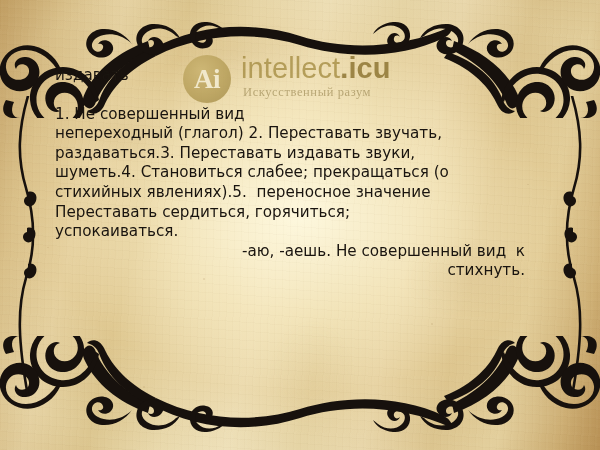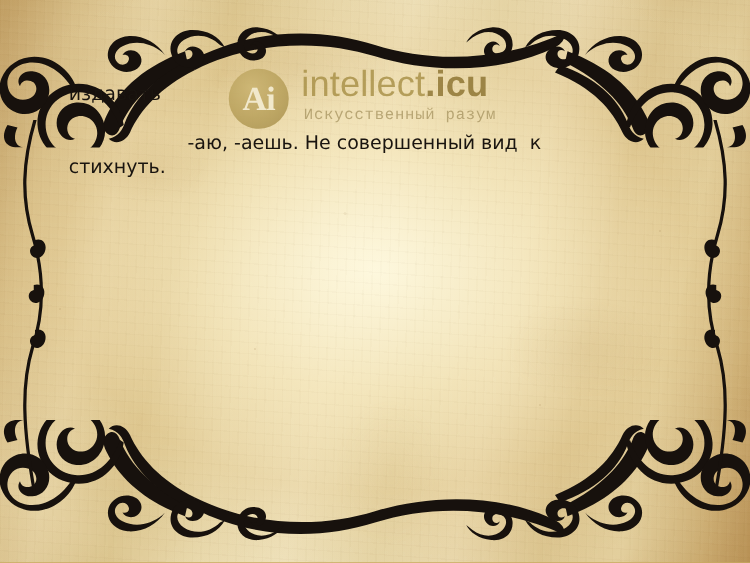--- a/index.html
+++ b/index.html
@@ -69,36 +69,36 @@
     position:absolute;inset:0;display:flex;align-items:center;justify-content:center;
     font-family:"Liberation Serif", serif;font-size:27px;font-weight:700;
     color:#f3ecd2;letter-spacing:-.5px;
   }
   #wm-name{
     position:absolute;left:58px;top:0px;font-family:"Liberation Sans", sans-serif;
     font-size:29px;letter-spacing:.1px;color:#a89047;opacity:.82;white-space:nowrap;
   }
   #wm-name b{color:#8c7330;font-weight:700;}
   #wm-tag{
-    position:absolute;left:60px;top:33px;font-family:Liberation Mono, monospace;
+    position:absolute;left:60px;top:33px;font-family:Liberation Serif, serif;
     font-size:12.5px;letter-spacing:.6px;color:#a3905c;opacity:.72;white-space:nowrap;text-align:center;
   }
 
   #content{
     position:absolute;left:55px;top:66px;width:470px;
     color:#19140f;
     font-family:"DejaVu Sans", sans-serif;
     font-size:15.2px;line-height:19.6px;
     text-rendering:optimizeLegibility;
   }
   #headword{font-size:15.2px;line-height:19.6px;margin:0 0 19px 0;}
   .para{margin:0;white-space:pre-wrap;}
   .para + .para{margin-top:0;}
   .ind-sm{text-indent:26px;}
-  .ind-lg{text-indent:95px;}
+  .ind-lg{text-indent:95px;text-align:right;}
 </style>
 </head>
 <body>
 
 <div id="page">
 
   <div id="grain"></div>
   <div id="stains"></div>
 
   <svg id="orn-top" class="orn" viewBox="0 0 600 112">
@@ -261,17 +261,24 @@
   <div id="watermark">
     <div id="wm-name"><span>intellect</span><b>.icu</b></div>
     <div id="wm-badge">
       <span>Ai</span>
     </div>
     <div id="wm-tag">Искусственный  разум</div>
   </div>
 
   <div id="content">
     <div id="headword">издавать</div>
+    <div class="para">1. Не совершенный вид
+непереходный (глагол) 2. Переставать звучать,
+раздаваться.3. Переставать издавать звуки,
+шуметь.4. Становиться слабее; прекращаться (о
+стихийных явлениях).5.  переносное значение
+Переставать сердиться, горячиться;
+успокаиваться.</div>
     <div class="para ind-lg">-аю, -аешь. Не совершенный вид  к
 стихнуть.</div>
   </div>
 
 </div>
 
 </body></html>

